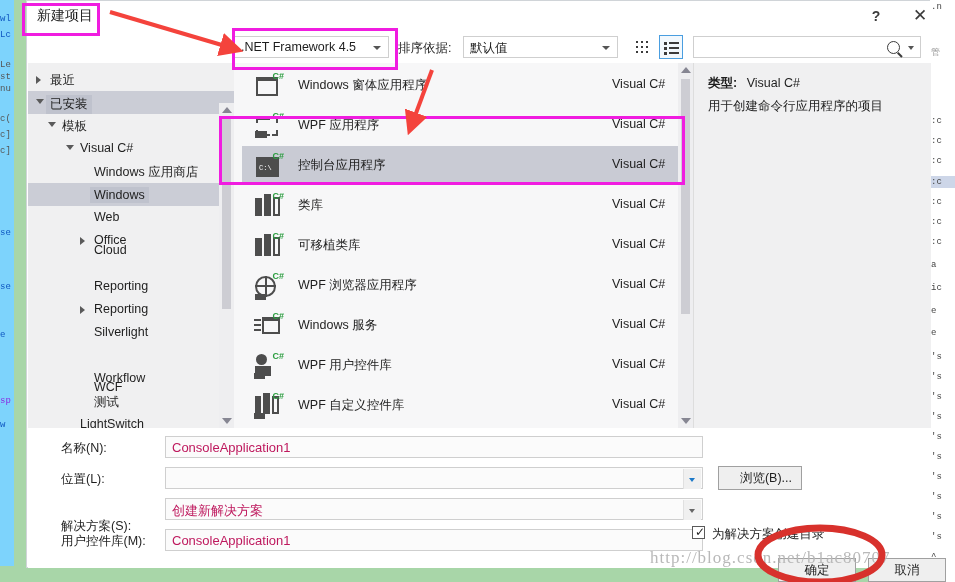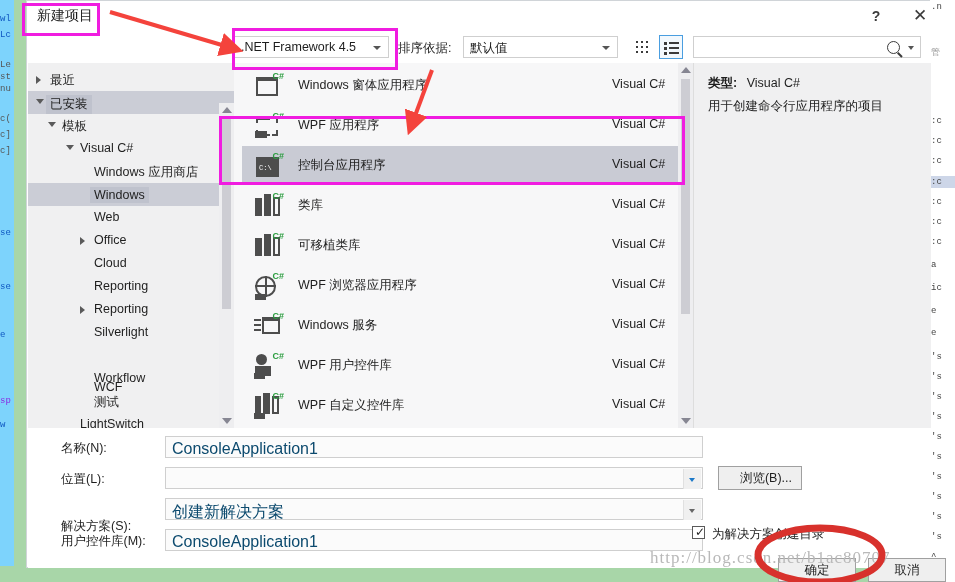--- a/index.html
+++ b/index.html
@@ -75,21 +75,21 @@
 
   
   .rp-type{position:absolute;left:14px;top:12px;font-size:12.5px;}
   .rp-type b{font-weight:bold;}
   .rp-desc{position:absolute;left:14px;top:35px;width:215px;font-size:12.5px;line-height:17px;}
 
   
   .form{position:absolute;left:1px;top:427px;width:902px;height:140px;background:#fff;}
   .flabel{position:absolute;font-size:12.5px;color:#1e1e1e;}
   .finput{position:absolute;height:22px;border:1px solid #cfcfcf;background:#fbfbfb;box-sizing:border-box;}
-  .finput .v{position:absolute;left:6px;top:3px;font-size:16px;color:#0c4a6e;}
+  .finput .v{position:absolute;left:6px;top:3px;font-size:13px;color:#be185d;}
   .fcombo-caret{position:absolute;width:17px;height:20px;top:1px;right:1px;background:#f0f0f0;border-left:1px solid #e0e0e0;}
   .fcombo-caret i{position:absolute;left:5px;top:9px;width:0;height:0;border-left:3.5px solid transparent;border-right:3.5px solid transparent;border-top:4px solid #1b78c8;}
   .fcombo-caret.grey i{border-top-color:#666;}
   .btn{position:absolute;height:24px;border:1px solid #a0a0a0;background:#efefef;box-sizing:border-box;text-align:center;font-size:12.5px;line-height:22px;color:#1e1e1e;}
   .chk{position:absolute;width:13px;height:13px;border:1px solid #5a5a5a;background:#fff;box-sizing:border-box;}
   .chk .mk{position:absolute;left:2px;top:-1px;font-size:12px;color:#1e1e1e;line-height:13px;}
   .chk-lbl{position:absolute;font-size:12.5px;}
 
   
   .mbox{position:absolute;border:3px solid #f01ce0;box-sizing:border-box;pointer-events:none;}
@@ -211,21 +211,21 @@
           <div class="tree-row sel" style="top: 120px;">
             <span class="tx" style="left: 66px; background: rgb(191, 194, 205); padding: 1px 4px; margin-left: -4px;">Windows</span>
           </div>
           <div class="tree-row" style="top: 143px;">
             <span class="tx" style="left: 66px;">Web</span>
           </div>
           <div class="tree-row" style="top: 166px;">
             <span class="exp closed" style="left: 52px;"></span>
             <span class="tx" style="left: 66px;">Office</span>
           </div>
-          <div class="tree-row" style="top: 189px; padding-left: 32px;">
+          <div class="tree-row" style="top: 176px; padding-left: 32px;">
             <span class="tx" style="left: 66px;">Cloud</span>
           </div>
           <div class="tree-row" style="top: 212px;">
             <span class="tx" style="left: 66px;">Reporting</span>
           </div>
           <div class="tree-row" style="top: 235px;">
             <span class="exp closed" style="left: 52px;"></span>
             <span class="tx" style="left: 66px;">Reporting</span>
           </div>
           <div class="tree-row" style="top: 258px;">

